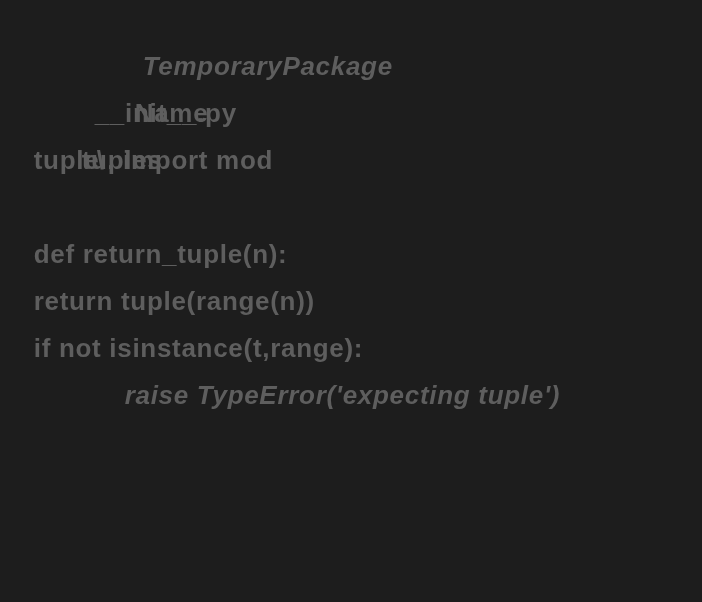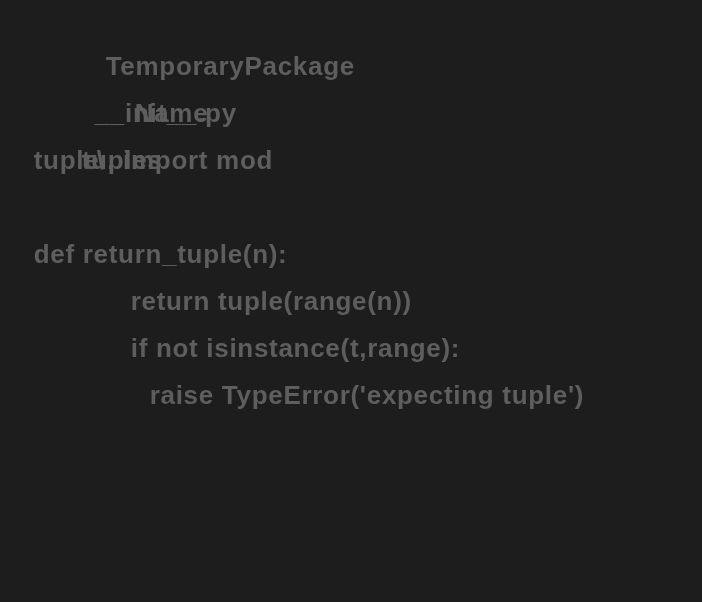--- a/index.html
+++ b/index.html
@@ -25,24 +25,24 @@
   }
   .line {
     height: 47px;
     line-height: 47px;
     white-space: pre;
   }
   .tok {
     display: inline-block;
   }
   
-  .ml146 { margin-left: 72px; }
+  .ml146 { margin-left: 109px; font-style: italic; }
   .ml113 { margin-left: 61px; }
-  .ml97  { margin-left: 97px;  }
-  .ml197 { margin-left: 116px; }
+  .ml97  {  }
+  .ml197 { margin-left: 91px; font-style: italic; }
   .gap75 { margin-left: 101px;  }
   .gap68 { margin-left: 48px;  }
   .gap63 { margin-left: 63px;  }
   .gap69 { margin-left: 69px;  }
   .gap6  { margin-left: 6px;   }
   
   .lowered {
     vertical-align: -0.22em;
     font-size: 24px;
   }

